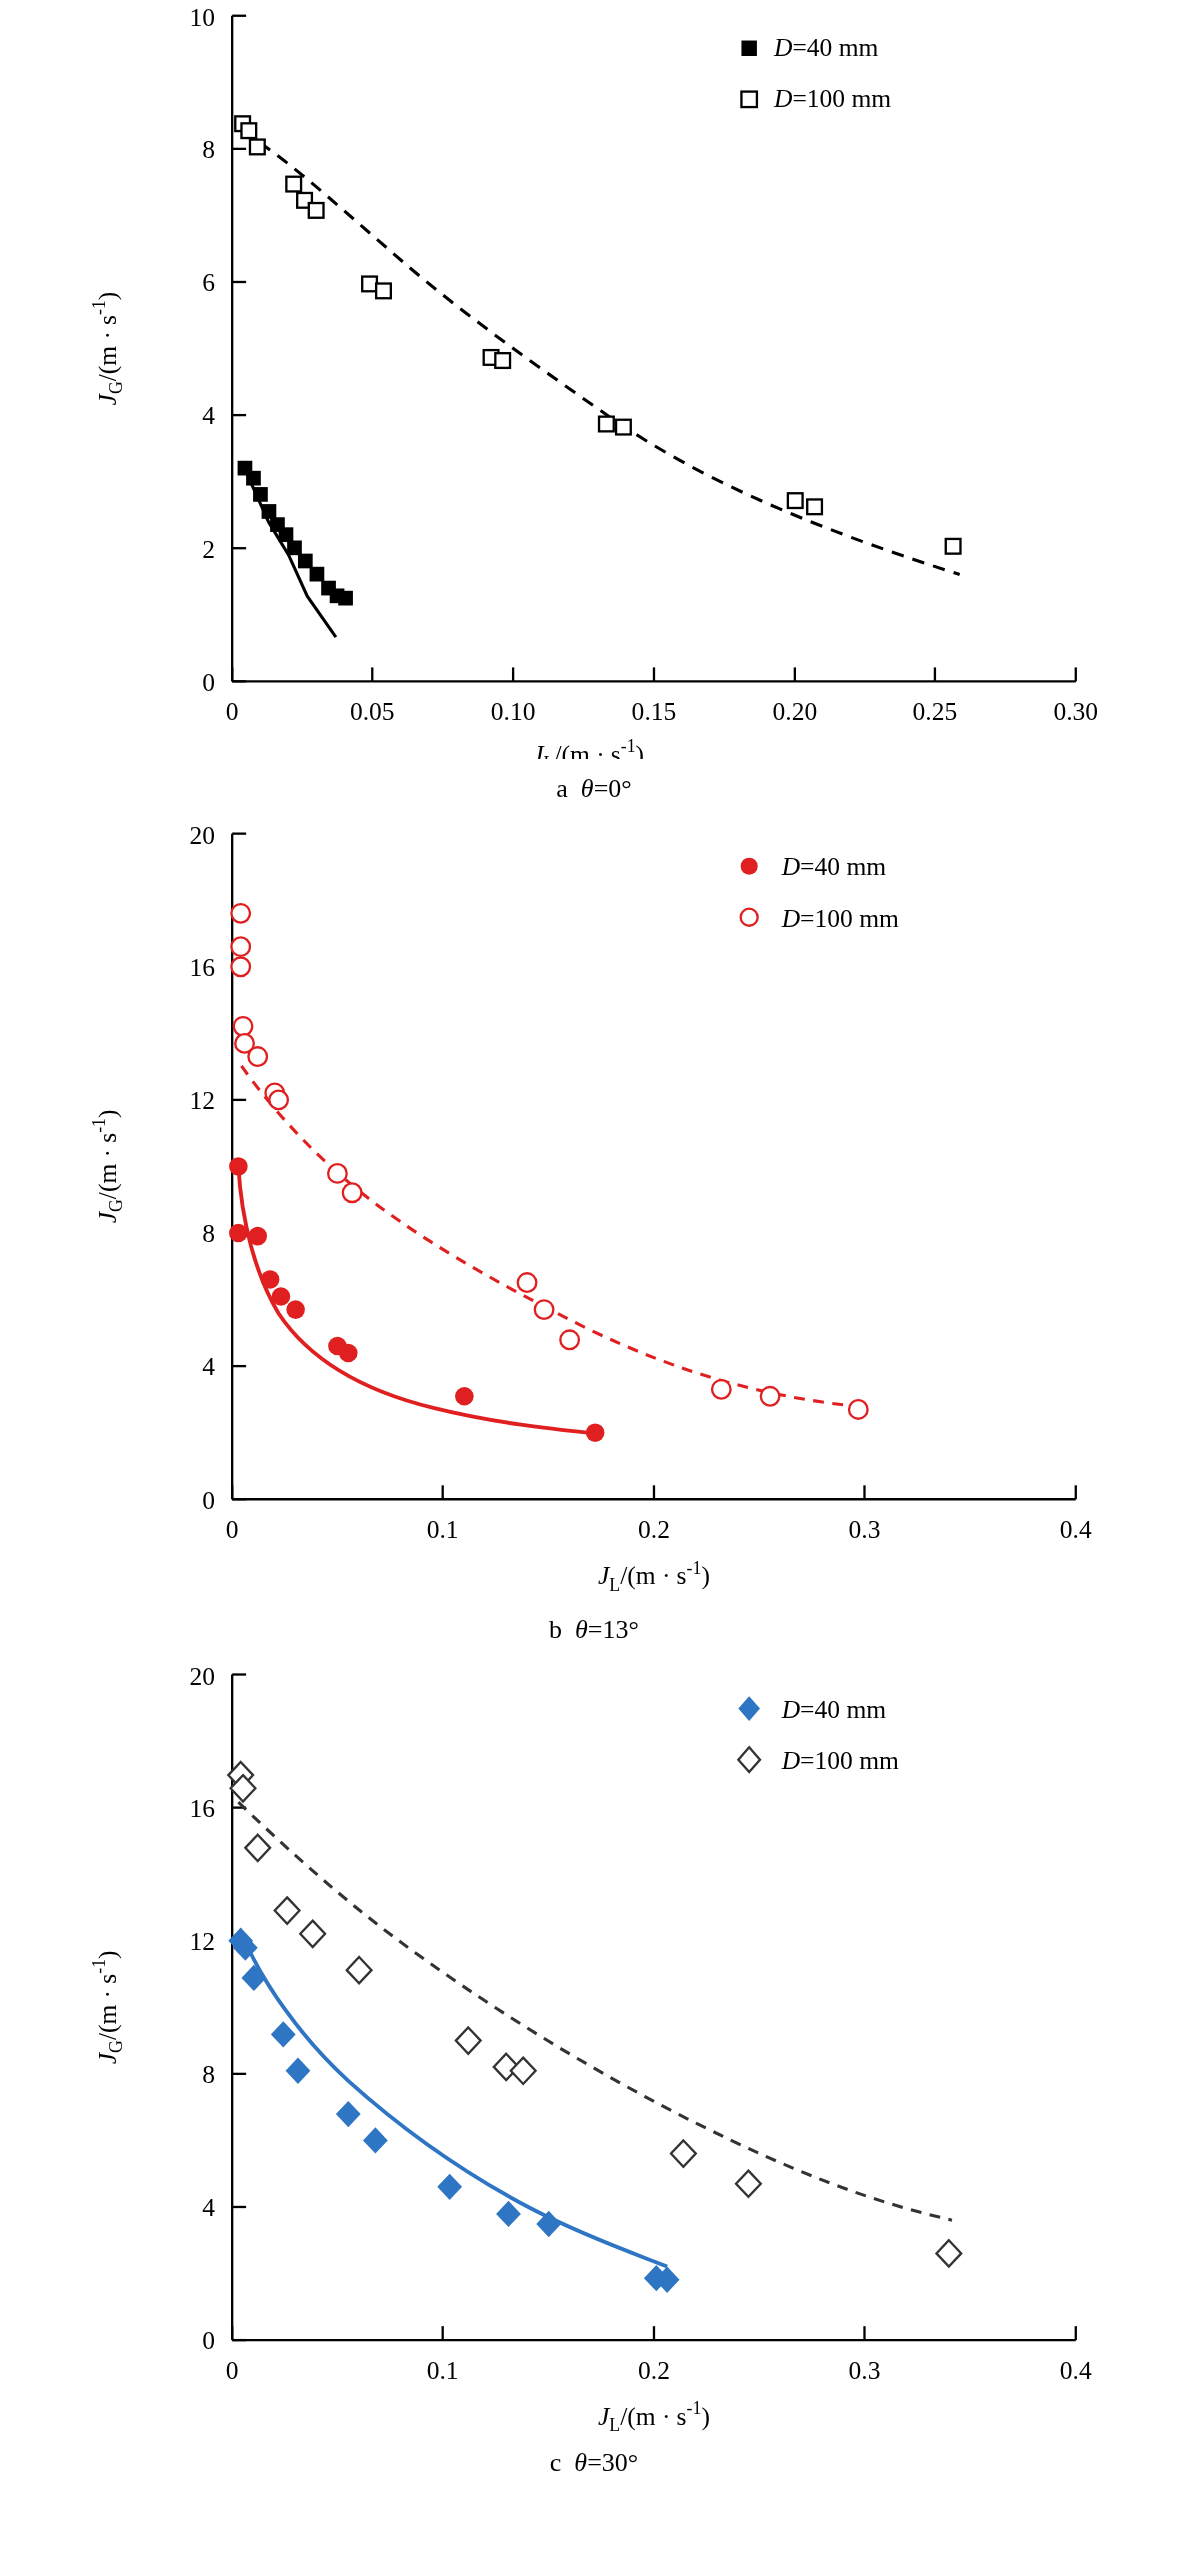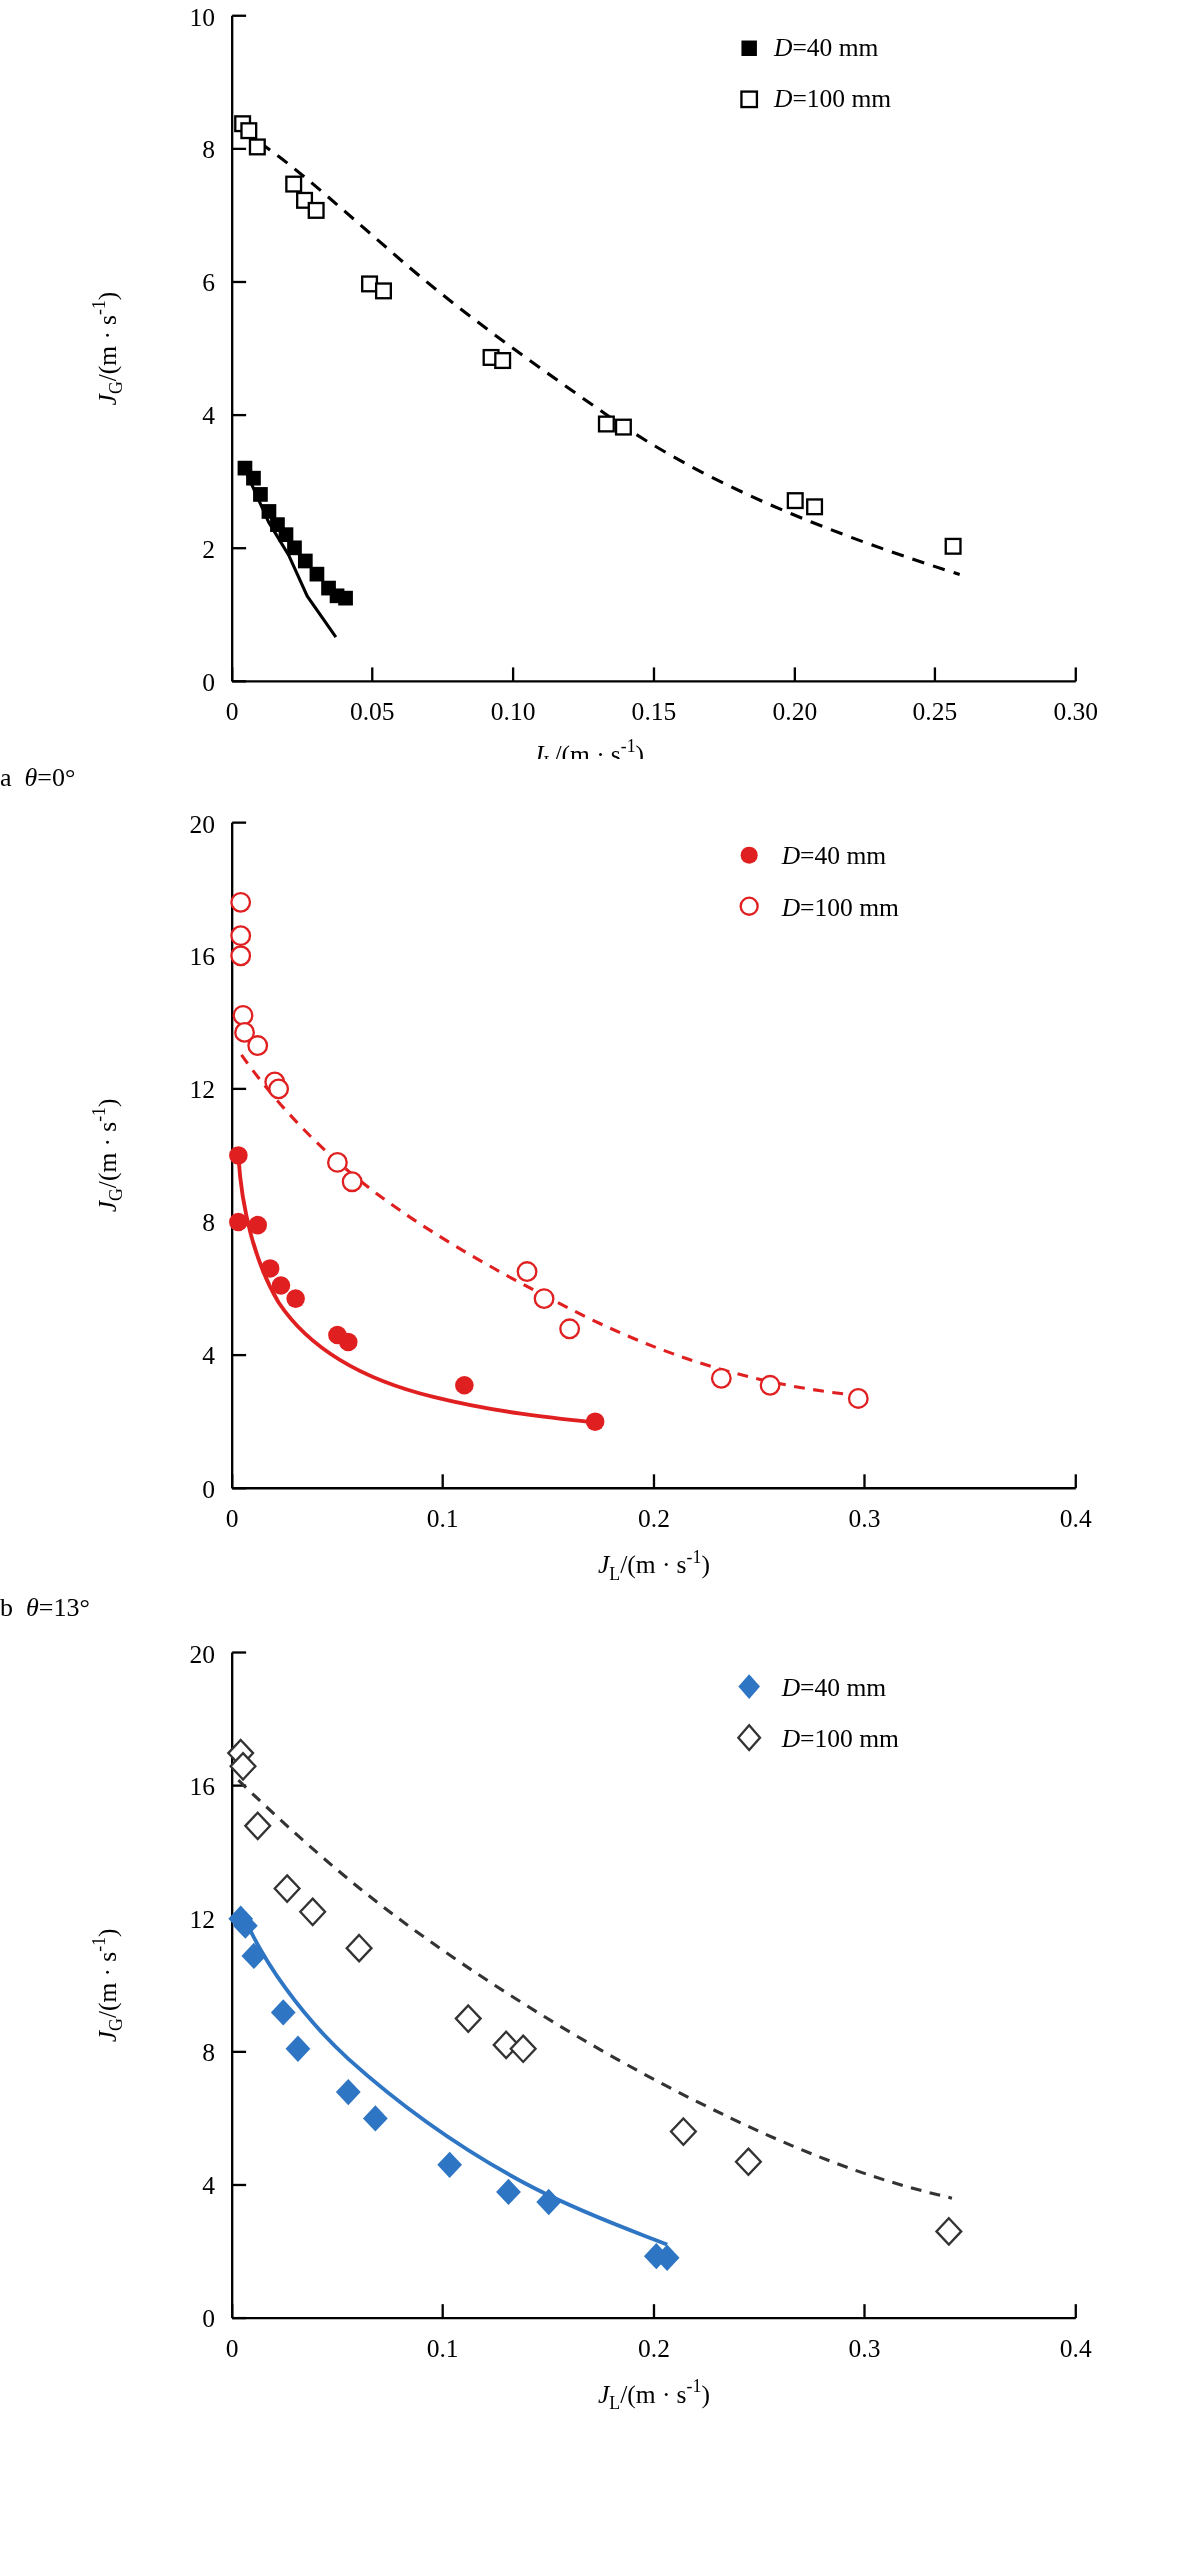--- a/index.html
+++ b/index.html
@@ -4,23 +4,24 @@
 <style>
   html,body{margin:0;padding:0;background:#ffffff;}
   body{width:1188px;height:2576px;font-family:"Liberation Serif",serif;color:#000;}
   .page{position:relative;width:1188px;height:2576px;}
 
   .panel{position:relative;width:1188px;}
   .plotwrap{position:relative;}
   svg{display:block;}
 
   .caption{
+    text-align:center;
     font-size:26px;
     font-family:"Liberation Serif",serif;
-    margin-top:4px;
+    margin-top:15px;
   }
   .caption .ital{font-style:italic;}
 
   .axis-label{
     font-family:"Liberation Serif",serif;
     font-size:33px;
   }
   .legend-text{
     font-family:"Liberation Serif",serif;
     font-size:33px;
@@ -314,16 +315,19 @@
           <polygon points="464,385 480,402 464,419 448,402"></polygon>
           <polygon points="605,476 621,493 605,510 589,493"></polygon>
           <polygon points="654,510 670,527 654,544 638,527"></polygon>
           <polygon points="676,515 692,532 676,549 660,532"></polygon>
           <polygon points="883,622 899,639 883,656 867,639"></polygon>
           <polygon points="967,661 983,678 967,695 951,678"></polygon>
           <polygon points="1226,751 1242,768 1226,785 1210,768"></polygon>
         </g>
       </svg>
     </div>
+    <div class="caption">
+      <span>c</span>&nbsp;&nbsp;<span class="ital">θ</span><span>=30°</span>
+    </div>
   </div>
 
 </div>
 
 
 </body></html>

